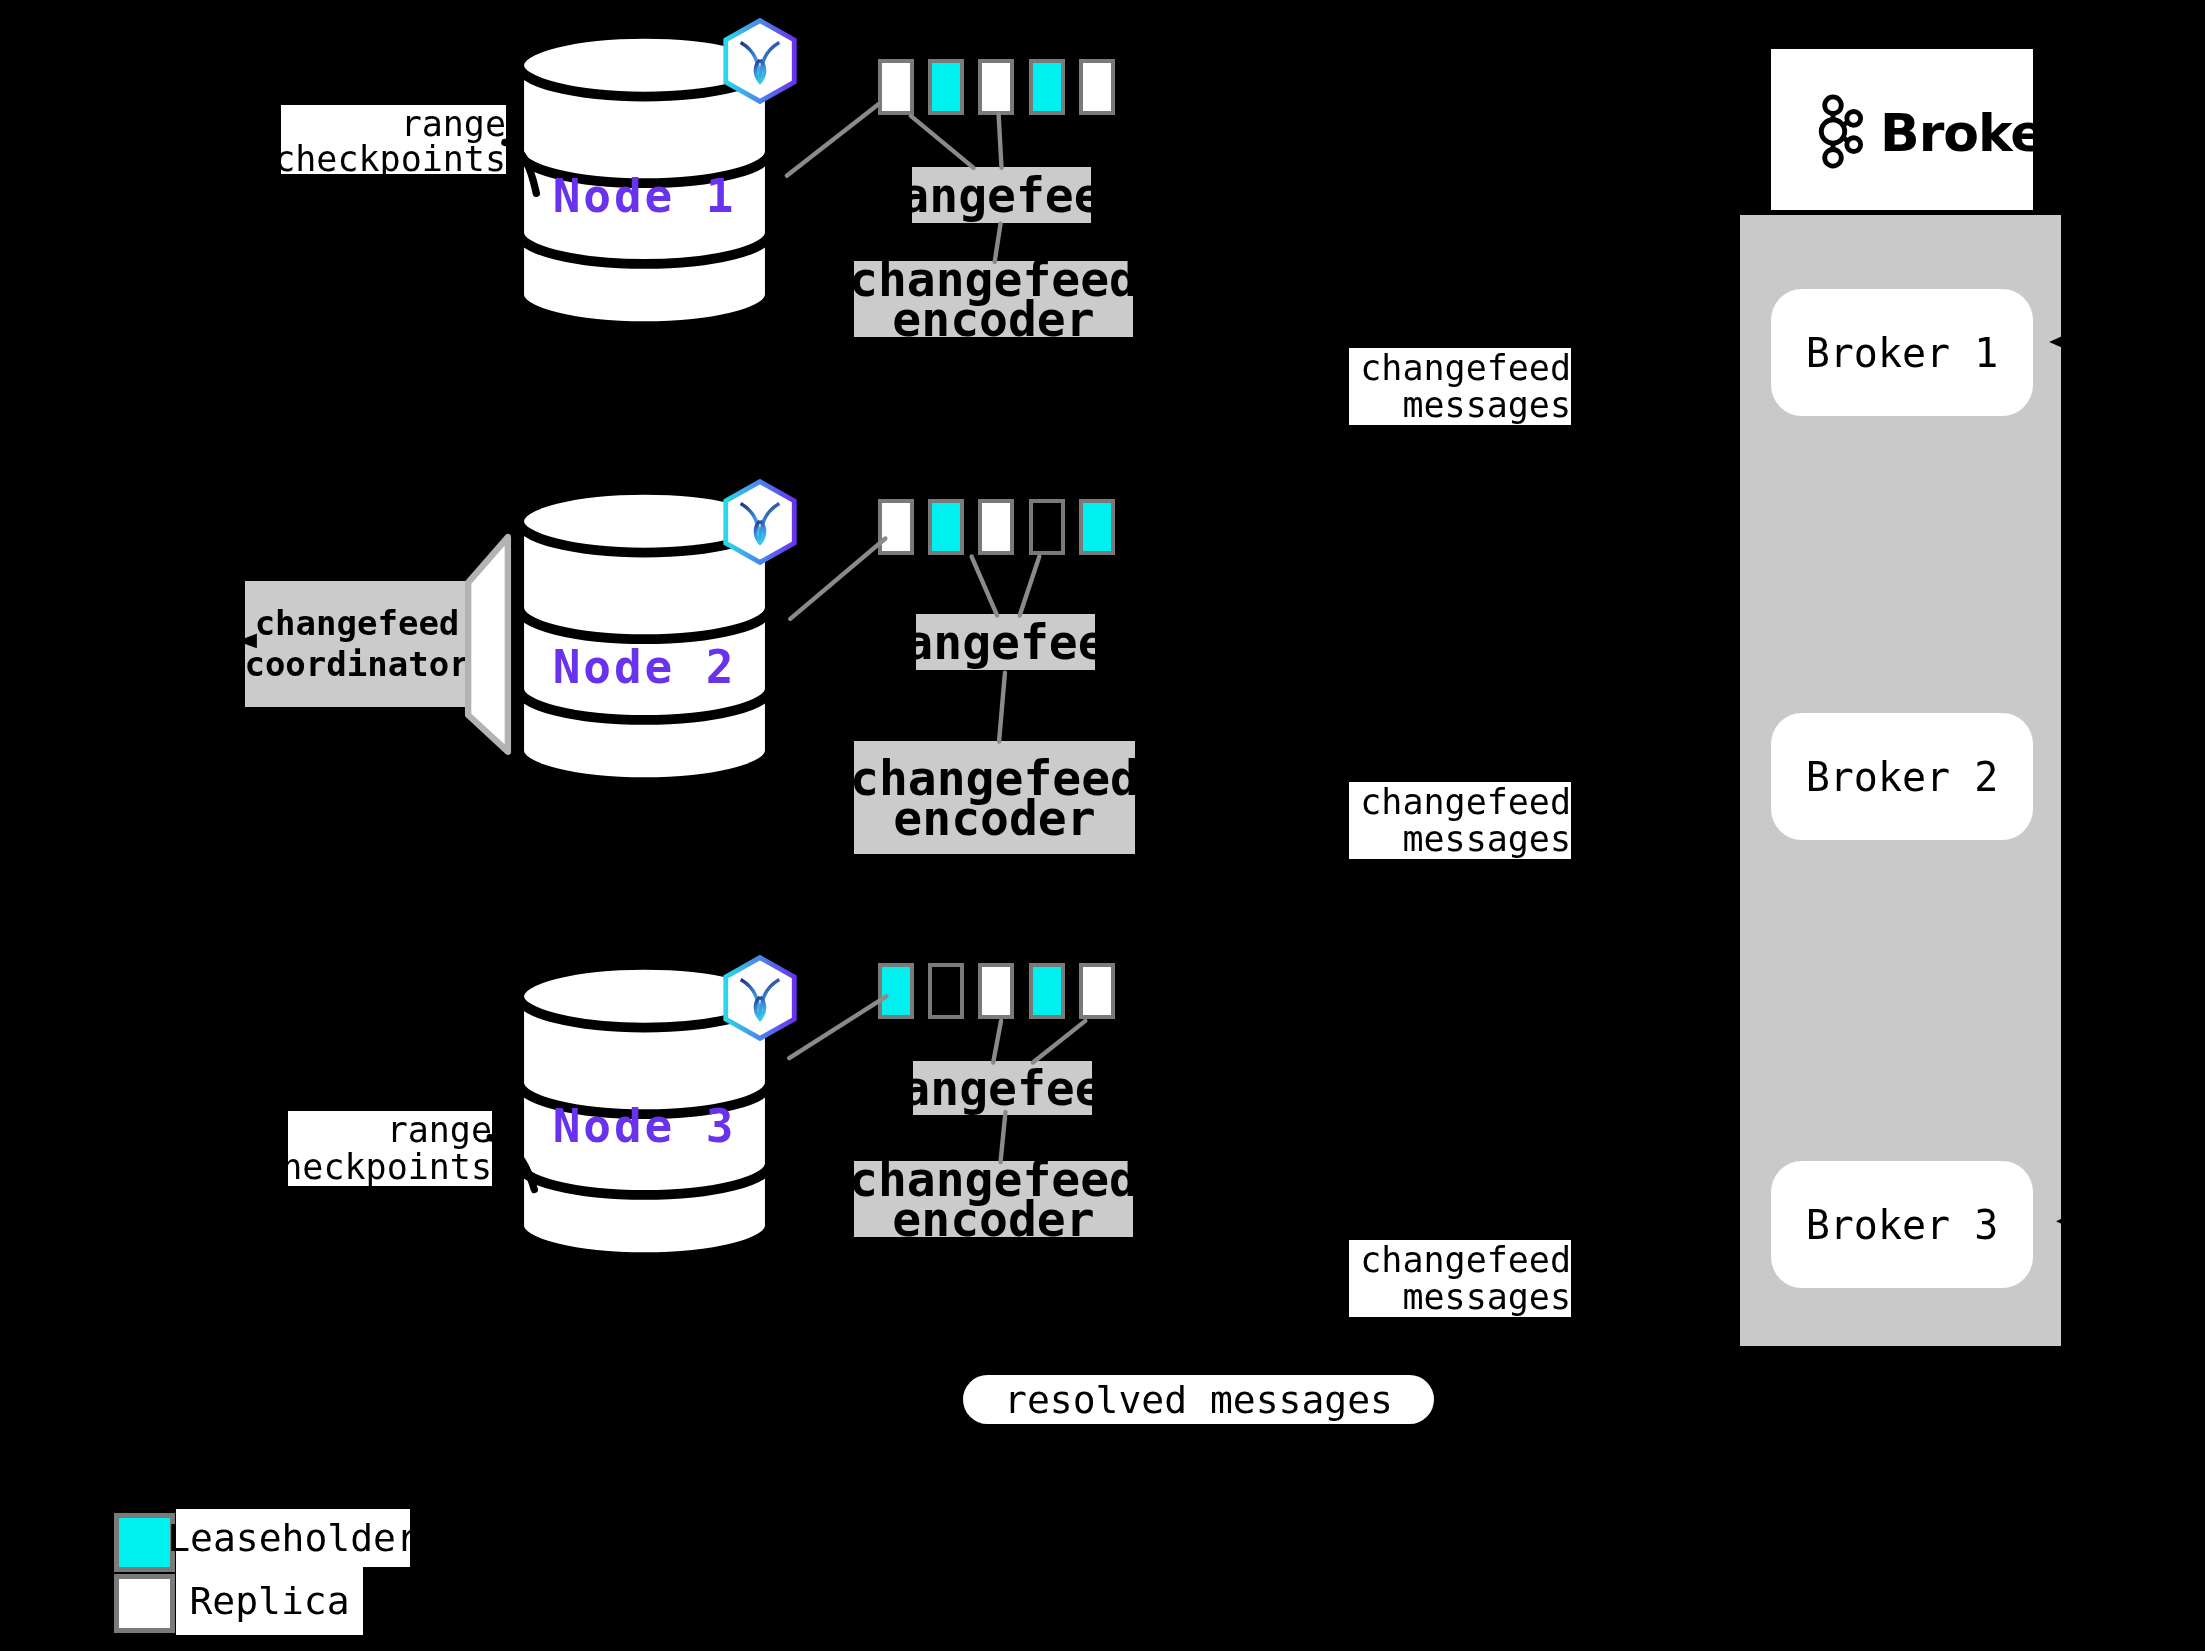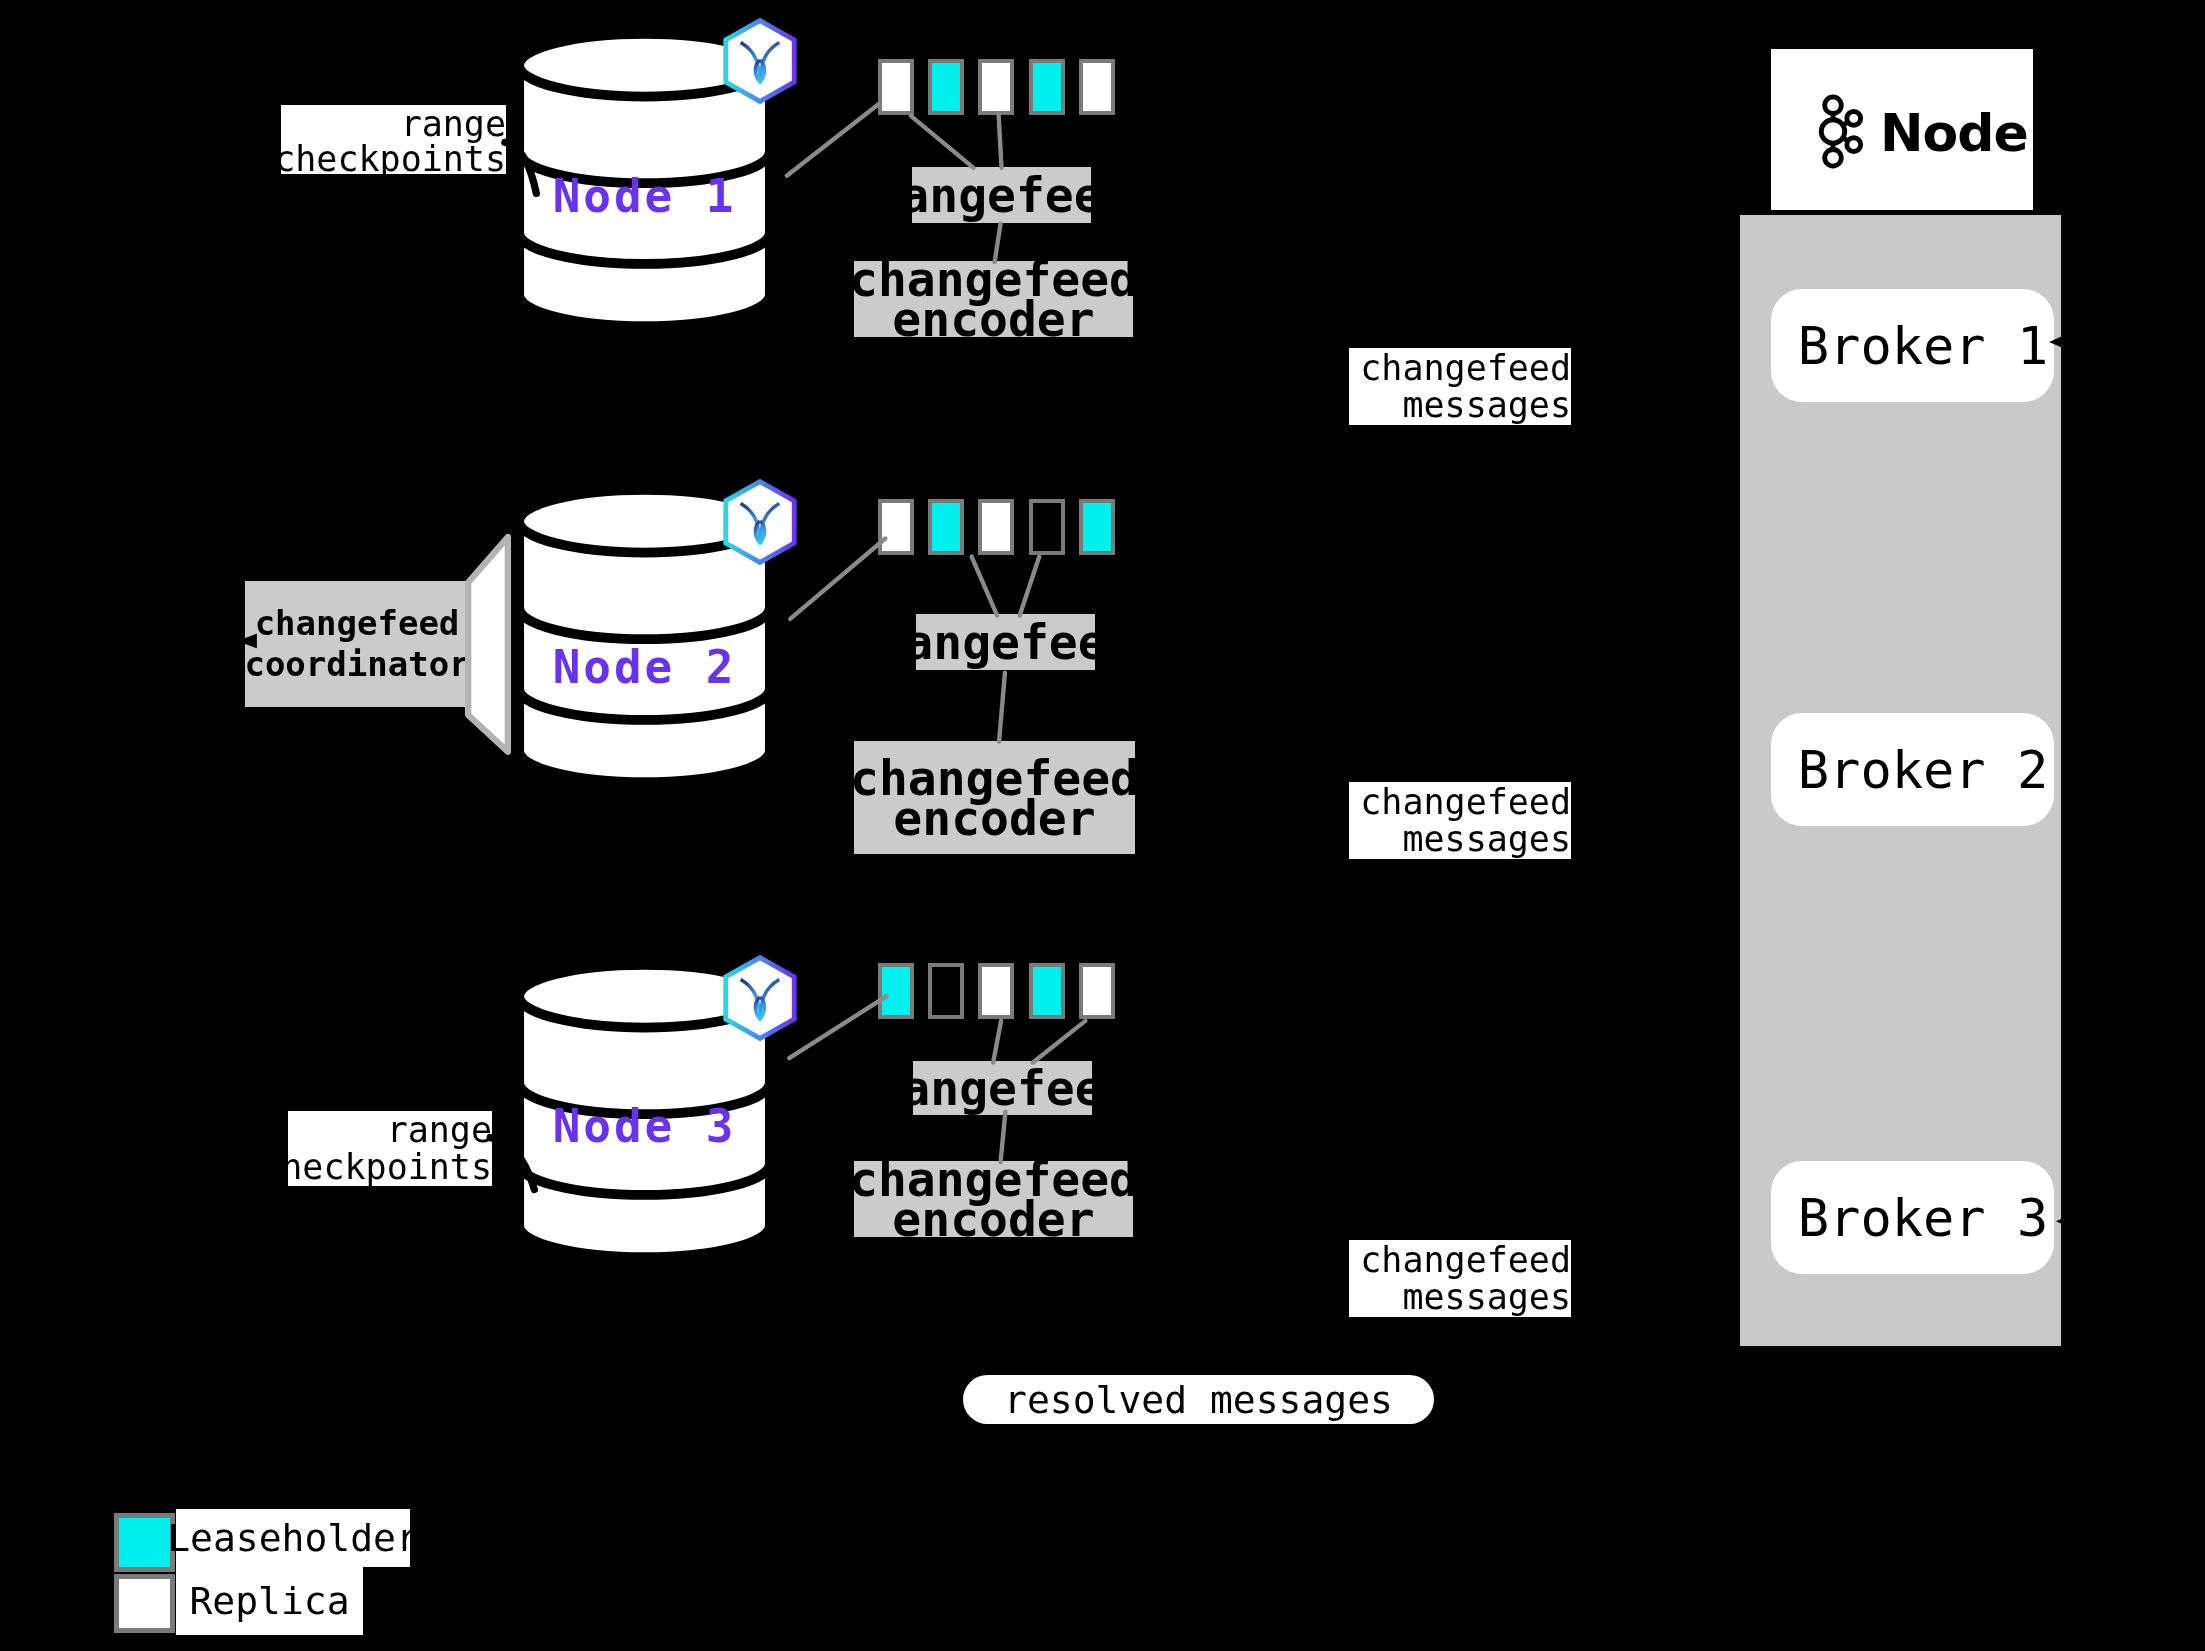--- a/index.html
+++ b/index.html
@@ -24,22 +24,22 @@
   .range-sq{width:36px;height:56px;box-sizing:border-box;border:4.9px solid var(--square_border,#7a7a7a);}
   .range-sq.leaseholder{background:var(--leaseholder,#00f0f0);}
   .range-sq.replica{background:var(--replica,#fff);}
   .range-sq.empty{background:transparent;}
   
   .kafka-logo-box{position:absolute;left:1771px;top:49px;width:262px;height:161px;background:#fff;}
   .kafka-word{position:absolute;left:109px;top:54px;font-family:"DejaVu Sans",sans-serif;
               font-weight:bold;font-size:52px;color:#000;letter-spacing:-1px;}
   .broker-container{position:absolute;left:1740px;top:215px;width:321px;height:1131px;
                     background:var(--container_gray,#c9c9c9);}
-  .broker{position:absolute;left:1771px;width:262px;height:113px;background:#fff;border-radius:31px;
-          display:flex;align-items:center;justify-content:center;font-size:52px;color:#000;padding-left:21px;}
+  .broker{position:absolute;left:1771px;width:262px;height:127px;background:#fff;border-radius:31px;
+          display:flex;align-items:center;justify-content:center;font-size:40px;color:#000;}
   
   .pill{position:absolute;left:963px;top:1375px;width:471px;height:49px;background:#fff;border-radius:25.5px;
         display:flex;align-items:center;justify-content:center;font-size:38px;color:#000;}
   
   .legend-sq{position:absolute;width:61px;height:59px;box-sizing:border-box;
              border:5.9px solid var(--square_border,#7a7a7a);}
   .legend-label{position:absolute;background:#fff;color:#000;display:flex;align-items:center;
                 justify-content:center;font-size:38px;text-align:center;}
   .cyl{position:absolute;z-index:2;}
   .hex{position:absolute;z-index:4;}
@@ -173,21 +173,21 @@
   <div class="broker-container"></div>
   <div class="kafka-logo-box">
     <svg style="position:absolute;left:23.5px;top:20.6px" width="76" height="123" viewBox="-55 -62 110 124">
       <path d="M0,-38 L0,38 M0,0 L30,-19 M0,0 L30,19" stroke="#000" stroke-width="7" fill="none"></path>
       <circle cx="0" cy="-38" r="12" fill="#fff" stroke="#000" stroke-width="7"></circle>
       <circle cx="0" cy="0" r="17" fill="#fff" stroke="#000" stroke-width="7"></circle>
       <circle cx="0" cy="38" r="12" fill="#fff" stroke="#000" stroke-width="7"></circle>
       <circle cx="30" cy="-19" r="10" fill="#fff" stroke="#000" stroke-width="7"></circle>
       <circle cx="30" cy="19" r="10" fill="#fff" stroke="#000" stroke-width="7"></circle>
     </svg>
-    <div class="kafka-word">Node</div>
+    <div class="kafka-word">Broker</div>
   </div>
   <div class="broker" style="top:289px">Broker 1</div>
   <div class="broker" style="top:713px">Broker 2</div>
   <div class="broker" style="top:1161px">Broker 3</div>
 
   <div class="pill">resolved messages</div>
 
   <div class="legend-sq" style="left:114px;top:1513px;background:var(--leaseholder,#00f0f0)"></div>
   <div class="legend-sq" style="left:114px;top:1574px;background:var(--replica,#fff)"></div>
   <div class="legend-label" style="left:176px;top:1509px;width:234px;height:58px">Leaseholder</div>

